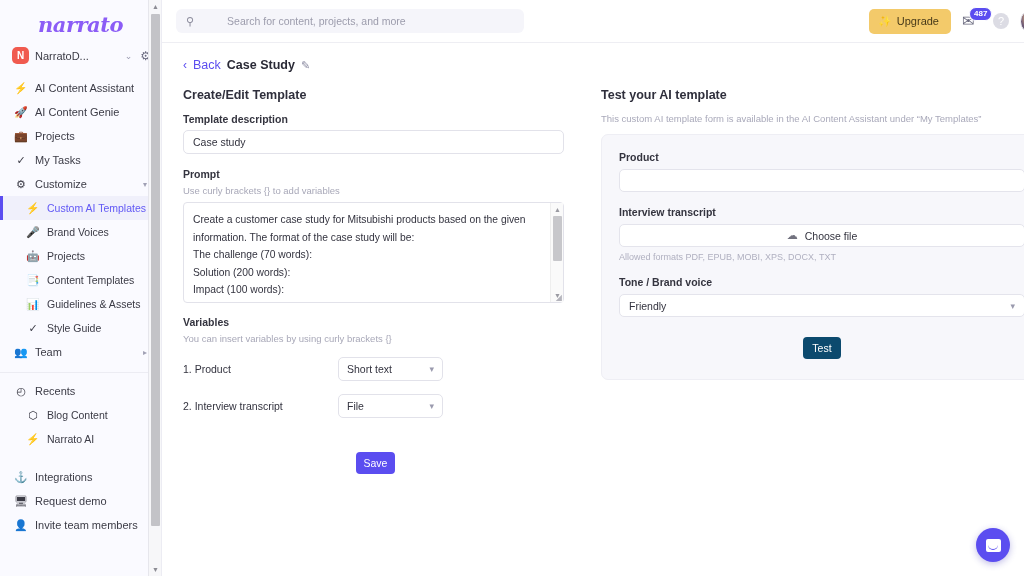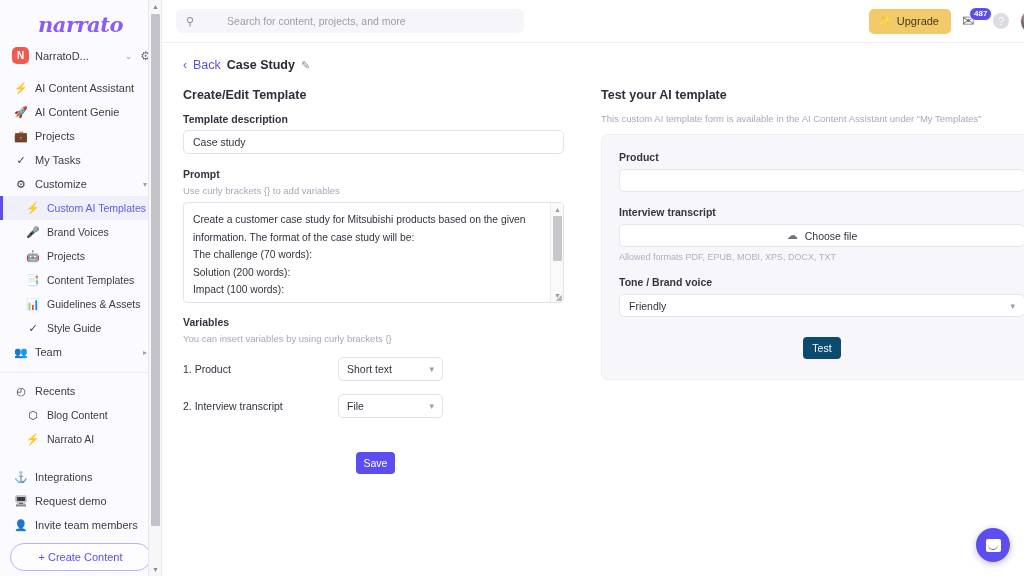--- a/index.html
+++ b/index.html
@@ -323,21 +323,20 @@
       </div>
       <div class="nav-item">
         <span class="ic">🖥</span>
         <span>Request demo</span>
       </div>
       <div class="nav-item">
         <span class="ic">👤</span>
         <span>Invite team members</span>
       </div>
 
-      <div class="create-btn">+ Create Content</div>
     </div>
 
     <div class="sb-bar">
       <div class="arr up">▲</div>
       <div class="thumb"></div>
       <div class="arr dn">▼</div>
     </div>
   </aside>
 
   <section class="main">

